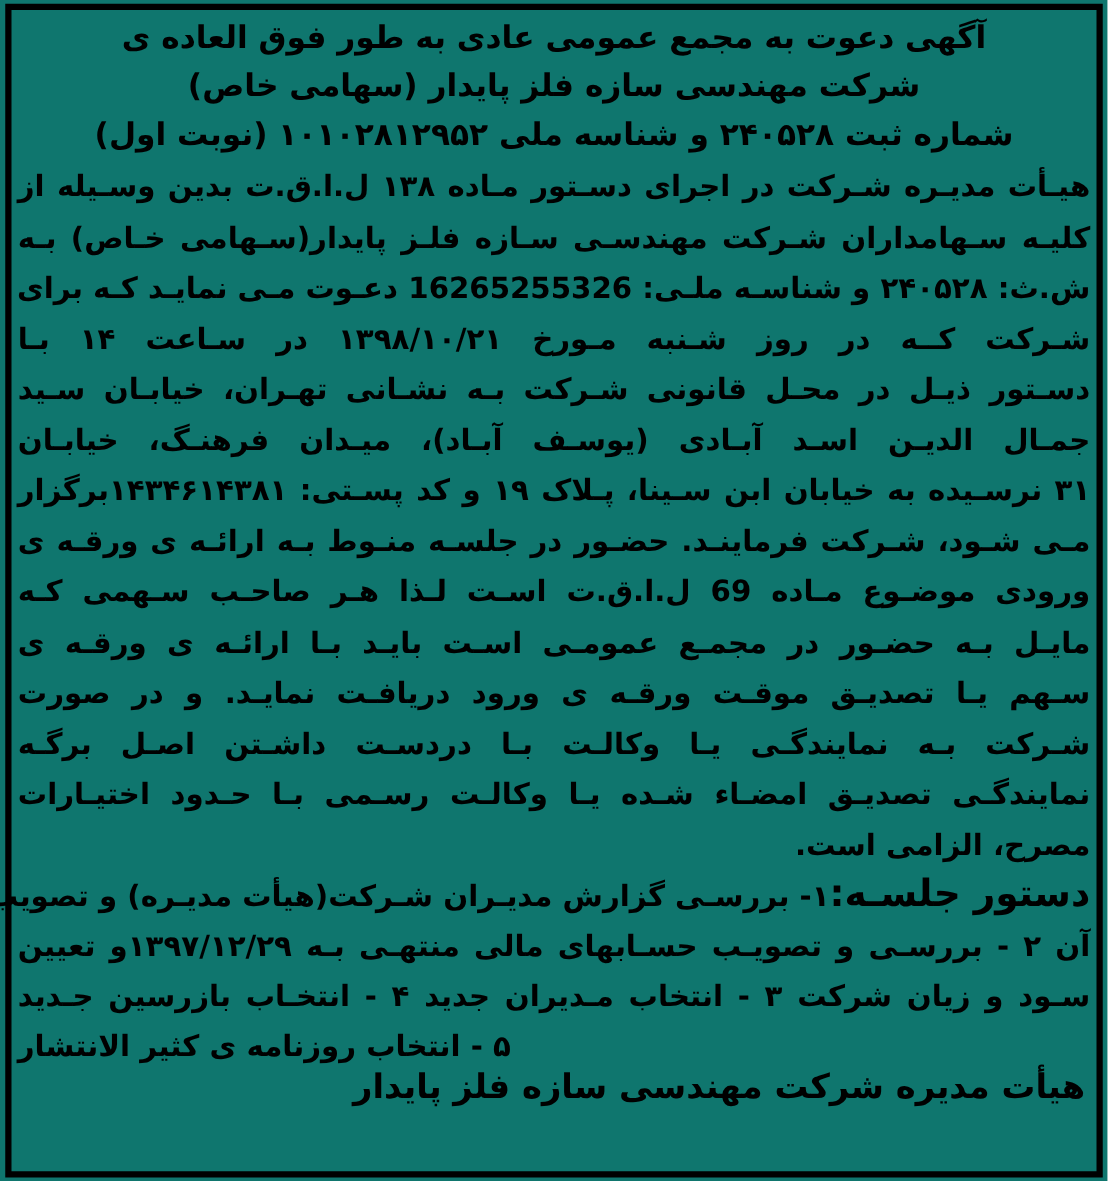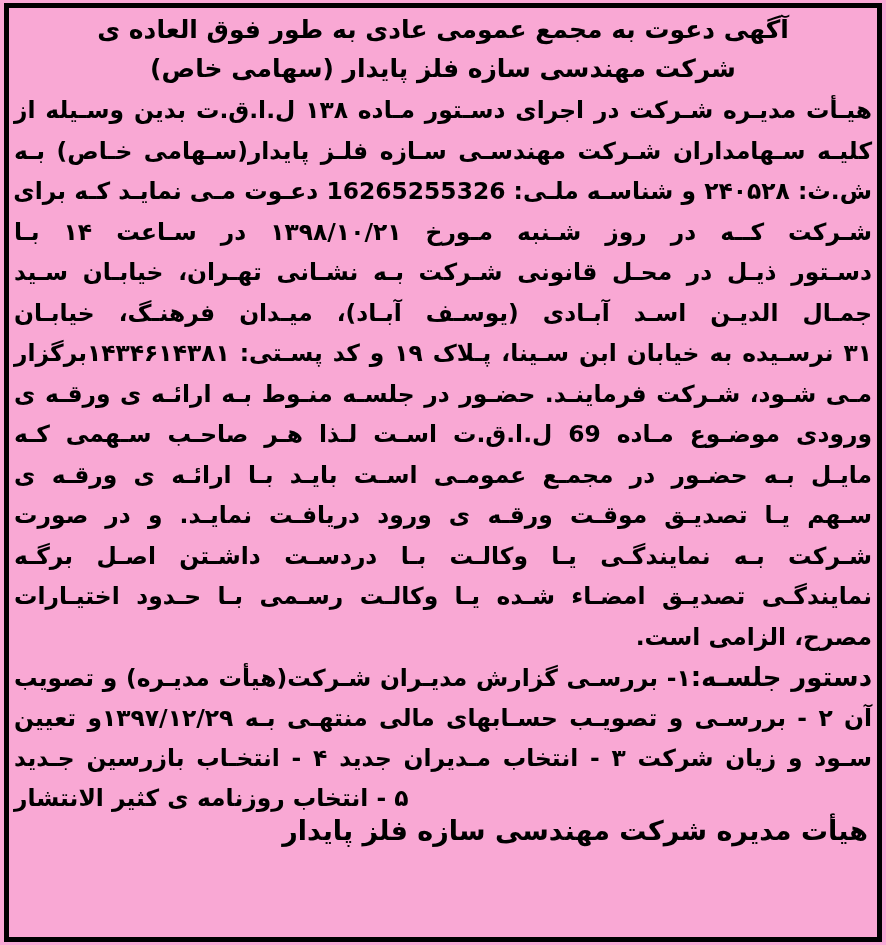--- a/index.html
+++ b/index.html
@@ -9,21 +9,21 @@
     background: #ffffff;
   }
   body {
     font-family: "DejaVu Sans", "Liberation Sans", sans-serif;
   }
   .page {
     position: relative;
     width: 886px;
     height: 945px;
     box-sizing: border-box;
-    background: #f9a8d4;
+    background: #0f766e;
     overflow: hidden;
   }
   
   .frame {
     position: absolute;
     left: 4px;
     top: 3px;
     right: 4px;
     bottom: 3px;
     border: 5px solid #000000;
@@ -88,21 +88,21 @@
     display: block;
     text-align: justify;
     text-align-last: justify;
     white-space: nowrap;
   }
   .agenda-block .ln.last {
     text-align: center;
     text-align-last: left;
   }
   .agenda-lead {
-    font-size: 26px;
+    font-size: 30px;
     font-weight: bold;
   }
 
   .signature {
     font-weight: bold;
     font-size: 27px;
     line-height: 34px;
     text-align: right;
     padding-right: 4px;
     margin-top: -4px;
@@ -113,20 +113,21 @@
 
 <div class="page">
 
   <div class="frame"></div>
 
   <div class="content">
 
     <h1 class="headline">
       <span class="hl-line l1">آگهی دعوت به مجمع عمومی عادی به طور فوق العاده ی</span>
       <span class="hl-line l2">شرکت مهندسی سازه فلز پایدار (سهامی خاص)</span>
+      <span class="hl-line l3">شماره ثبت ۲۴۰۵۲۸ و شناسه ملی ۱۰۱۰۲۸۱۲۹۵۲ (نوبت اول)</span>
     </h1>
 
     <div class="body-block">
       <span class="ln">هیـأت مدیـره شـرکت در اجرای دسـتور مـاده ۱۳۸ ل.ا.ق.ت بدین وسـیله از</span>
       <span class="ln">کلیـه سـهامداران شـرکت مهندسـی سـازه فلـز پایدار(سـهامی خـاص) بـه</span>
       <span class="ln">ش.ث: ۲۴۰۵۲۸ و شناسـه ملـی: 16265255326 دعـوت مـی نمایـد کـه برای</span>
       <span class="ln">شـرکت کــه در روز شـنبه مـورخ ۱۳۹۸/۱۰/۲۱ در سـاعت ۱۴ بـا</span>
       <span class="ln">دسـتور ذیـل در محـل قانونی شـرکت بـه نشـانی تهـران، خیابـان سـید</span>
       <span class="ln">جمـال الدیـن اسـد آبـادی (یوسـف آبـاد)، میـدان فرهنـگ، خیابـان</span>
       <span class="ln">۳۱ نرسـیده به خیابان ابن سـینا، پـلاک ۱۹ و کد پسـتی: ۱۴۳۴۶۱۴۳۸۱برگزار</span>

